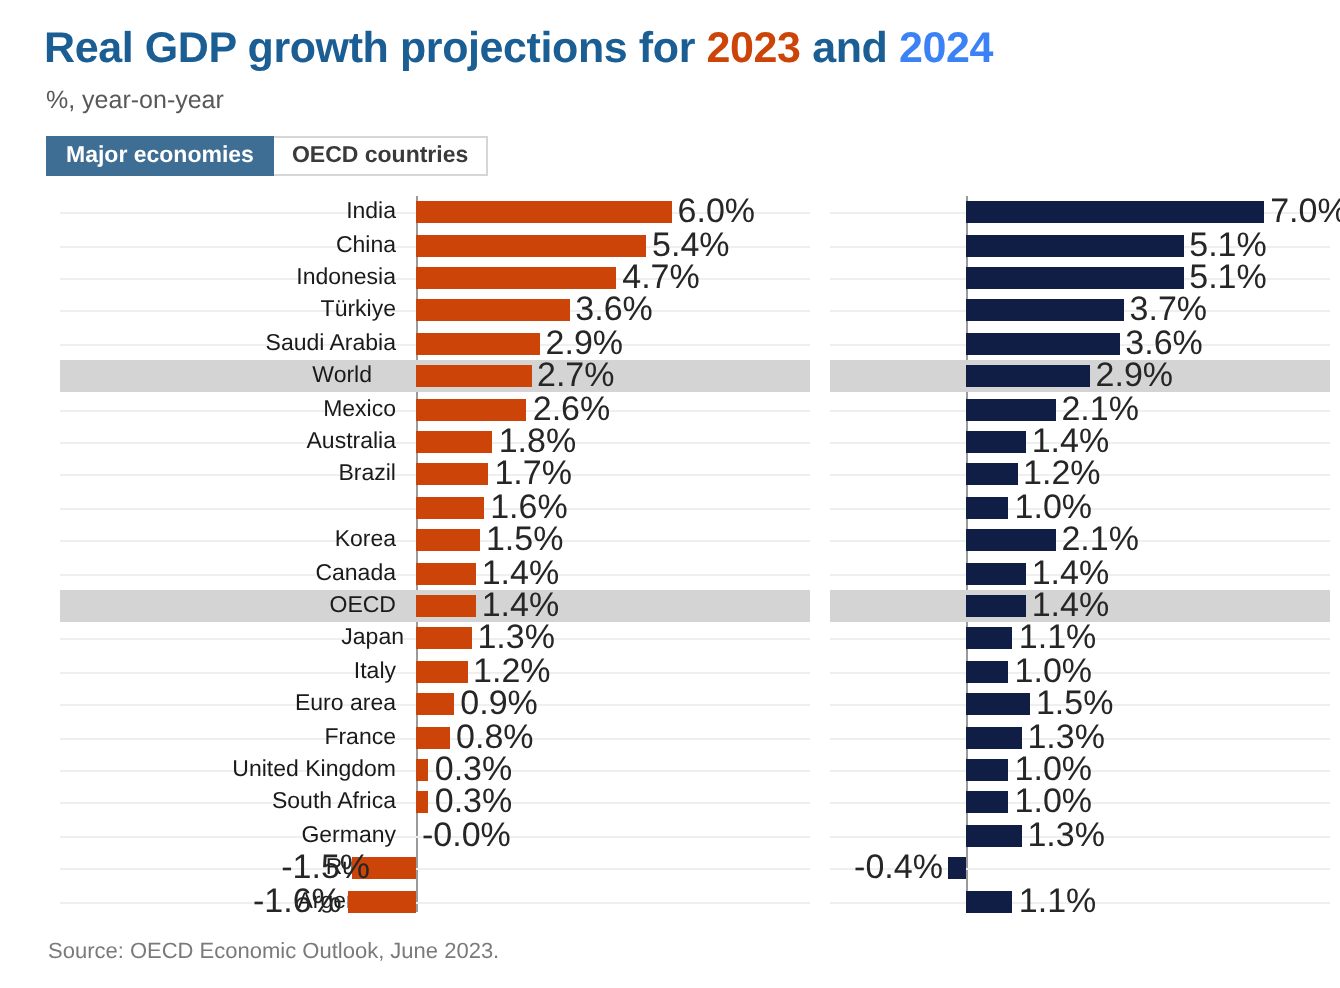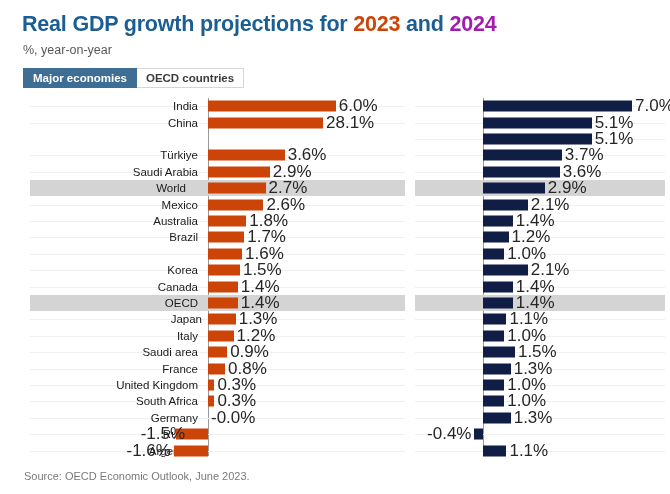--- a/index.html
+++ b/index.html
@@ -21,21 +21,21 @@
   #title {
     position: absolute;
     left: 22px; top: 12px;
     font-size: 21.5px;
     font-weight: bold;
     letter-spacing: -0.2px;
     color: #1B5E94;
     white-space: nowrap;
   }
   #title .y23 { color: #CC4408; }
-  #title .y24 { color: #a21caf; }
+  #title .y24 { color: #3b82f6; }
 
   #subtitle {
     position: absolute;
     left: 23px; top: 43px;
     font-size: 12.5px;
     color: #585858;
     white-space: nowrap;
   }
 
   
@@ -182,21 +182,28 @@
             <div class="gridline"></div>
             <div class="cat-label" style="right: auto; left: 0px; width: 168px; margin-right: 0px;">India</div>
             <div class="bar" style="left: 178px; width: 127.8px;"></div>
             <div class="val" style="left: 308.8px;">6.0%</div>
           </div>
           <div class="row" style="top: 16.4px;">
             <div class="band"></div>
             <div class="gridline"></div>
             <div class="cat-label" style="right: auto; left: 0px; width: 168px; margin-right: 0px;">China</div>
             <div class="bar" style="left: 178px; width: 115.02px;"></div>
-            <div class="val" style="left: 296.02px;">28.1%</div>
+            <div class="val" style="left: 296.02px;">5.4%</div>
+          </div>
+          <div class="row" style="top: 32.8px;">
+            <div class="band"></div>
+            <div class="gridline"></div>
+            <div class="cat-label" style="right: auto; left: 0px; width: 168px; margin-right: 0px;">Indonesia</div>
+            <div class="bar" style="left: 178px; width: 100.11px;"></div>
+            <div class="val" style="left: 281.11px;">4.7%</div>
           </div>
           <div class="row" style="top: 49.2px;">
             <div class="band"></div>
             <div class="gridline"></div>
             <div class="cat-label" style="right: auto; left: 0px; width: 168px; margin-right: 0px;">Türkiye</div>
             <div class="bar" style="left: 178px; width: 76.68px;"></div>
             <div class="val" style="left: 257.68px;">3.6%</div>
           </div>
           <div class="row" style="top: 65.6px;">
             <div class="band"></div>
@@ -270,21 +277,21 @@
           <div class="row" style="top: 229.6px;">
             <div class="band"></div>
             <div class="gridline"></div>
             <div class="cat-label" style="right: auto; left: 0px; width: 168px; margin-right: 0px;">Italy</div>
             <div class="bar" style="left: 178px; width: 25.56px;"></div>
             <div class="val" style="left: 206.56px;">1.2%</div>
           </div>
           <div class="row" style="top: 246px;">
             <div class="band"></div>
             <div class="gridline"></div>
-            <div class="cat-label" style="right: auto; left: 0px; width: 168px; margin-right: 0px;">Saudi area</div>
+            <div class="cat-label" style="right: auto; left: 0px; width: 168px; margin-right: 0px;">Euro area</div>
             <div class="bar" style="left: 178px; width: 19.17px;"></div>
             <div class="val" style="left: 200.17px;">0.9%</div>
           </div>
           <div class="row" style="top: 262.4px;">
             <div class="band"></div>
             <div class="gridline"></div>
             <div class="cat-label" style="right: auto; left: 0px; width: 168px; margin-right: 0px;">France</div>
             <div class="bar" style="left: 178px; width: 17.04px;"></div>
             <div class="val" style="left: 198.04px;">0.8%</div>
           </div>

